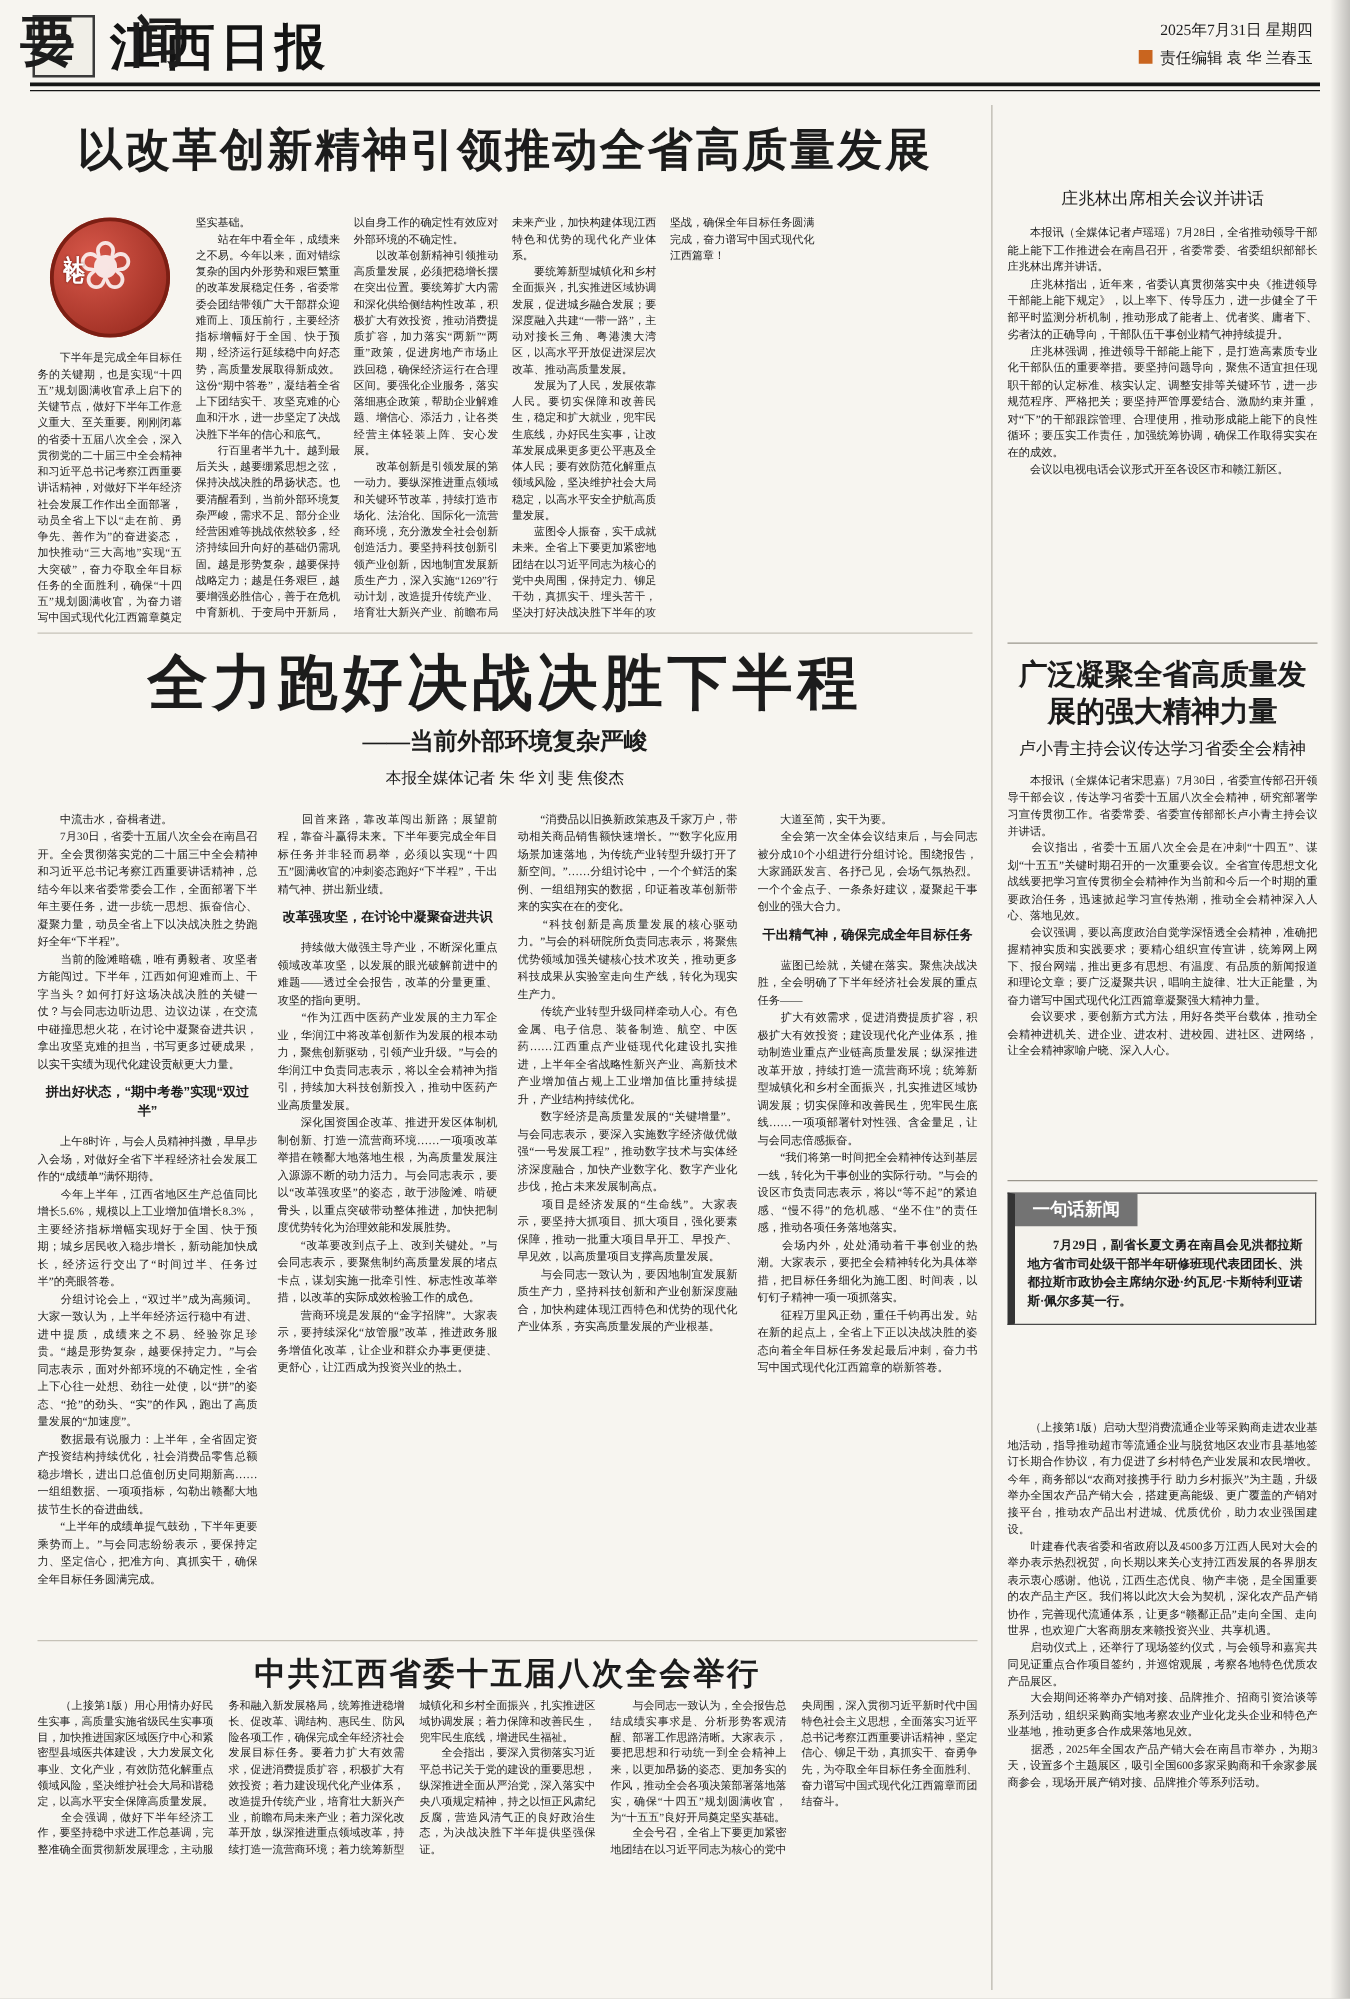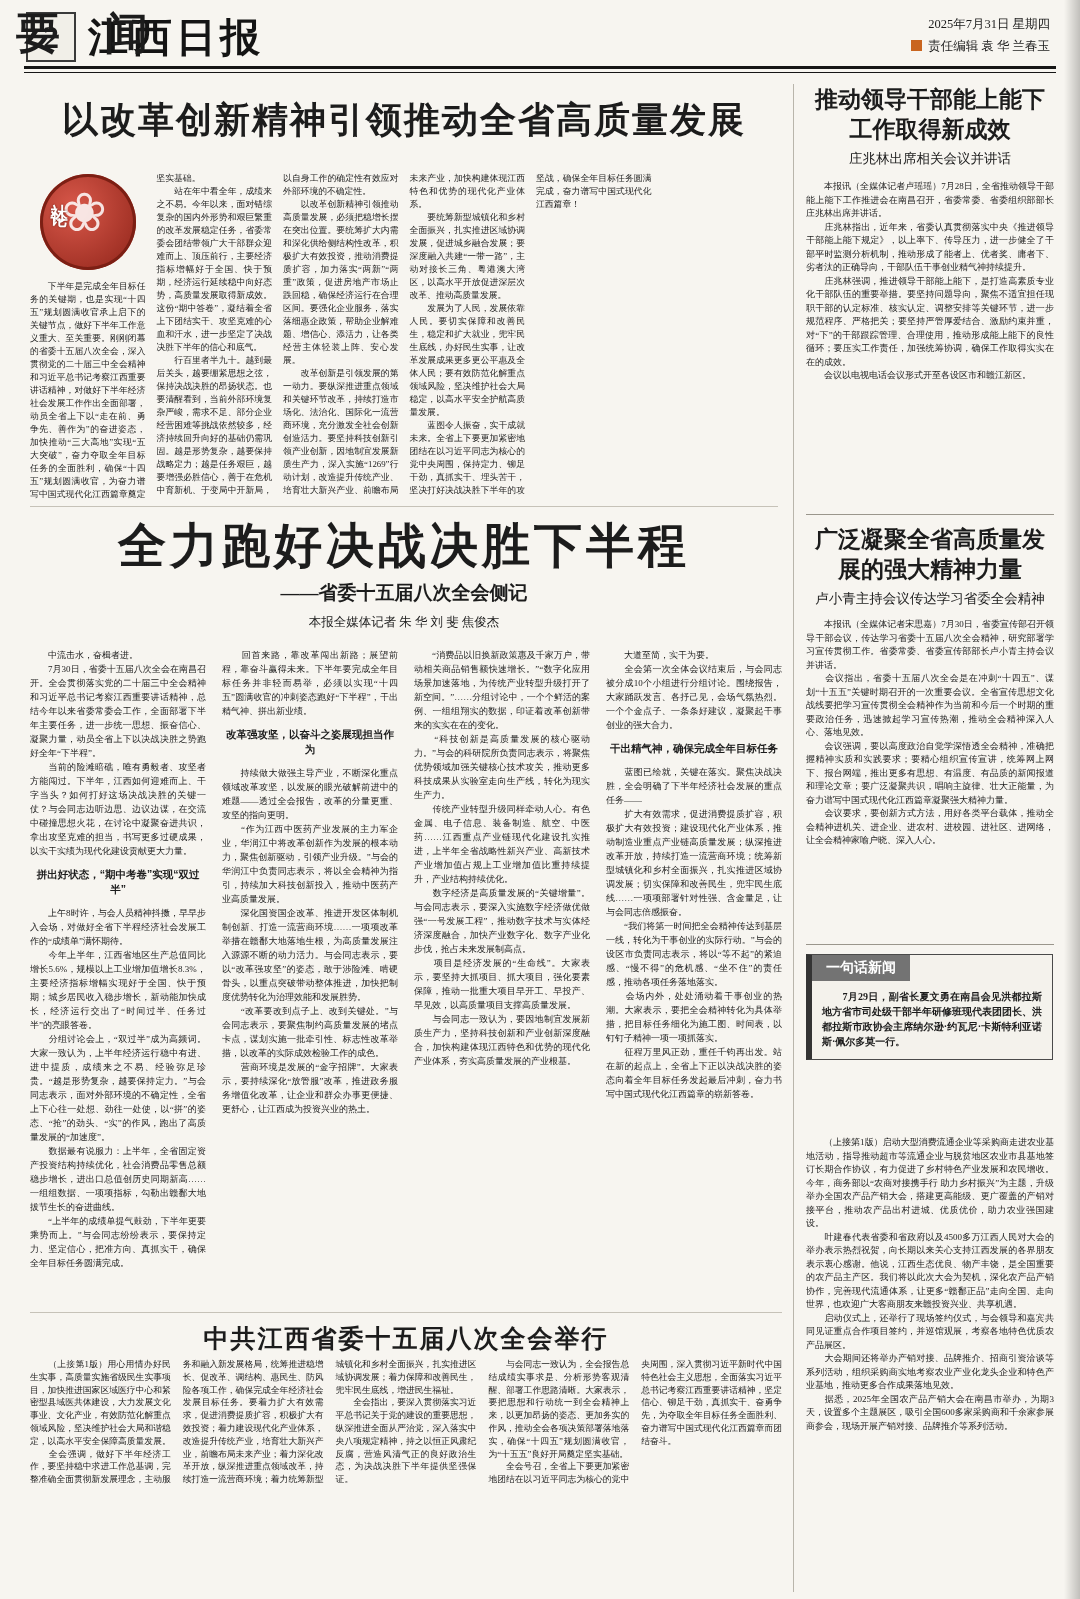--- a/index.html
+++ b/index.html
@@ -95,37 +95,37 @@
 　　行百里者半九十。越到最后关头，越要绷紧思想之弦，保持决战决胜的昂扬状态。也要清醒看到，当前外部环境复杂严峻，需求不足、部分企业经营困难等挑战依然较多，经济持续回升向好的基础仍需巩固。越是形势复杂，越要保持战略定力；越是任务艰巨，越要增强必胜信心，善于在危机中育新机、于变局中开新局，以自身工作的确定性有效应对外部环境的不确定性。
 　　以改革创新精神引领推动高质量发展，必须把稳增长摆在突出位置。要统筹扩大内需和深化供给侧结构性改革，积极扩大有效投资，推动消费提质扩容，加力落实“两新”“两重”政策，促进房地产市场止跌回稳，确保经济运行在合理区间。要强化企业服务，落实落细惠企政策，帮助企业解难题、增信心、添活力，让各类经营主体轻装上阵、安心发展。
 　　改革创新是引领发展的第一动力。要纵深推进重点领域和关键环节改革，持续打造市场化、法治化、国际化一流营商环境，充分激发全社会创新创造活力。要坚持科技创新引领产业创新，因地制宜发展新质生产力，深入实施“1269”行动计划，改造提升传统产业、培育壮大新兴产业、前瞻布局未来产业，加快构建体现江西特色和优势的现代化产业体系。
 　　要统筹新型城镇化和乡村全面振兴，扎实推进区域协调发展，促进城乡融合发展；要深度融入共建“一带一路”，主动对接长三角、粤港澳大湾区，以高水平开放促进深层次改革、推动高质量发展。
 　　发展为了人民，发展依靠人民。要切实保障和改善民生，稳定和扩大就业，兜牢民生底线，办好民生实事，让改革发展成果更多更公平惠及全体人民；要有效防范化解重点领域风险，坚决维护社会大局稳定，以高水平安全护航高质量发展。
 　　蓝图令人振奋，实干成就未来。全省上下要更加紧密地团结在以习近平同志为核心的党中央周围，保持定力、铆足干劲，真抓实干、埋头苦干，坚决打好决战决胜下半年的攻坚战，确保全年目标任务圆满完成，奋力谱写中国式现代化江西篇章！</span>
   </div>
   <div class="ed-sep"></div>
 
   <div class="f-title">全力跑好决战决胜下半程</div>
-  <div class="f-sub">——省委十五届八次全会侧记</div>
+  <div class="f-sub">——当前外部环境复杂严峻</div>
   <div class="f-byline">本报全媒体记者 朱 华 刘 斐 焦俊杰</div>
 
   <div class="fcol fc1">
     <span class="prewrap">　　中流击水，奋楫者进。
 　　7月30日，省委十五届八次全会在南昌召开。全会贯彻落实党的二十届三中全会精神和习近平总书记考察江西重要讲话精神，总结今年以来省委常委会工作，全面部署下半年主要任务，进一步统一思想、振奋信心、凝聚力量，动员全省上下以决战决胜之势跑好全年“下半程”。
 　　当前的险滩暗礁，唯有勇毅者、攻坚者方能闯过。下半年，江西如何迎难而上、干字当头？如何打好这场决战决胜的关键一仗？与会同志边听边思、边议边谋，在交流中碰撞思想火花，在讨论中凝聚奋进共识，拿出攻坚克难的担当，书写更多过硬成果，以实干实绩为现代化建设贡献更大力量。</span>
     <div class="f-subhead">拼出好状态，“期中考卷”实现“双过半”</div>
     <span class="prewrap">　　上午8时许，与会人员精神抖擞，早早步入会场，对做好全省下半程经济社会发展工作的“成绩单”满怀期待。
 　　今年上半年，江西省地区生产总值同比增长5.6%，规模以上工业增加值增长8.3%，主要经济指标增幅实现好于全国、快于预期；城乡居民收入稳步增长，新动能加快成长，经济运行交出了“时间过半、任务过半”的亮眼答卷。
 　　分组讨论会上，“双过半”成为高频词。大家一致认为，上半年经济运行稳中有进、进中提质，成绩来之不易、经验弥足珍贵。“越是形势复杂，越要保持定力。”与会同志表示，面对外部环境的不确定性，全省上下心往一处想、劲往一处使，以“拼”的姿态、“抢”的劲头、“实”的作风，跑出了高质量发展的“加速度”。
 　　数据最有说服力：上半年，全省固定资产投资结构持续优化，社会消费品零售总额稳步增长，进出口总值创历史同期新高……一组组数据、一项项指标，勾勒出赣鄱大地拔节生长的奋进曲线。
 　　“上半年的成绩单提气鼓劲，下半年更要乘势而上。”与会同志纷纷表示，要保持定力、坚定信心，把准方向、真抓实干，确保全年目标任务圆满完成。</span>
   </div>
   <div class="fcol fc2">
     <span class="prewrap">　　回首来路，靠改革闯出新路；展望前程，靠奋斗赢得未来。下半年要完成全年目标任务并非轻而易举，必须以实现“十四五”圆满收官的冲刺姿态跑好“下半程”，干出精气神、拼出新业绩。</span>
-    <div class="f-subhead">改革强攻坚，以奋斗之姿展现担当作为</div>
+    <div class="f-subhead">改革强攻坚，在讨论中凝聚奋进共识</div>
     <span class="prewrap">　　持续做大做强主导产业，不断深化重点领域改革攻坚，以发展的眼光破解前进中的难题——透过全会报告，改革的分量更重、攻坚的指向更明。
 　　“作为江西中医药产业发展的主力军企业，华润江中将改革创新作为发展的根本动力，聚焦创新驱动，引领产业升级。”与会的华润江中负责同志表示，将以全会精神为指引，持续加大科技创新投入，推动中医药产业高质量发展。
 　　深化国资国企改革、推进开发区体制机制创新、打造一流营商环境……一项项改革举措在赣鄱大地落地生根，为高质量发展注入源源不断的动力活力。与会同志表示，要以“改革强攻坚”的姿态，敢于涉险滩、啃硬骨头，以重点突破带动整体推进，加快把制度优势转化为治理效能和发展胜势。
 　　“改革要改到点子上、改到关键处。”与会同志表示，要聚焦制约高质量发展的堵点卡点，谋划实施一批牵引性、标志性改革举措，以改革的实际成效检验工作的成色。
 　　营商环境是发展的“金字招牌”。大家表示，要持续深化“放管服”改革，推进政务服务增值化改革，让企业和群众办事更便捷、更舒心，让江西成为投资兴业的热土。</span>
   </div>
   <div class="fcol fc3">
     <span class="prewrap">　　“消费品以旧换新政策惠及千家万户，带动相关商品销售额快速增长。”“数字化应用场景加速落地，为传统产业转型升级打开了新空间。”……分组讨论中，一个个鲜活的案例、一组组翔实的数据，印证着改革创新带来的实实在在的变化。
 　　“科技创新是高质量发展的核心驱动力。”与会的科研院所负责同志表示，将聚焦优势领域加强关键核心技术攻关，推动更多科技成果从实验室走向生产线，转化为现实生产力。
 　　传统产业转型升级同样牵动人心。有色金属、电子信息、装备制造、航空、中医药……江西重点产业链现代化建设扎实推进，上半年全省战略性新兴产业、高新技术产业增加值占规上工业增加值比重持续提升，产业结构持续优化。
@@ -147,21 +147,20 @@
   <div class="bot-sep"></div>
   <div class="bot-title">中共江西省委十五届八次全会举行</div>
   <div class="bot-body prewrap">　　（上接第1版）用心用情办好民生实事，高质量实施省级民生实事项目，加快推进国家区域医疗中心和紧密型县域医共体建设，大力发展文化事业、文化产业，有效防范化解重点领域风险，坚决维护社会大局和谐稳定，以高水平安全保障高质量发展。
 　　全会强调，做好下半年经济工作，要坚持稳中求进工作总基调，完整准确全面贯彻新发展理念，主动服务和融入新发展格局，统筹推进稳增长、促改革、调结构、惠民生、防风险各项工作，确保完成全年经济社会发展目标任务。要着力扩大有效需求，促进消费提质扩容，积极扩大有效投资；着力建设现代化产业体系，改造提升传统产业，培育壮大新兴产业，前瞻布局未来产业；着力深化改革开放，纵深推进重点领域改革，持续打造一流营商环境；着力统筹新型城镇化和乡村全面振兴，扎实推进区域协调发展；着力保障和改善民生，兜牢民生底线，增进民生福祉。
 　　全会指出，要深入贯彻落实习近平总书记关于党的建设的重要思想，纵深推进全面从严治党，深入落实中央八项规定精神，持之以恒正风肃纪反腐，营造风清气正的良好政治生态，为决战决胜下半年提供坚强保证。
 　　与会同志一致认为，全会报告总结成绩实事求是、分析形势客观清醒、部署工作思路清晰。大家表示，要把思想和行动统一到全会精神上来，以更加昂扬的姿态、更加务实的作风，推动全会各项决策部署落地落实，确保“十四五”规划圆满收官，为“十五五”良好开局奠定坚实基础。
 　　全会号召，全省上下要更加紧密地团结在以习近平同志为核心的党中央周围，深入贯彻习近平新时代中国特色社会主义思想，全面落实习近平总书记考察江西重要讲话精神，坚定信心、铆足干劲，真抓实干、奋勇争先，为夺取全年目标任务全面胜利、奋力谱写中国式现代化江西篇章而团结奋斗。</div>
 
   <div class="vrule"></div>
 
-  <div class="rcol ra-title">推动领导干部能上能下工作取得新成效</div>
   <div class="rcol ra-kicker">庄兆林出席相关会议并讲话</div>
   <div class="rcol ra-body prewrap">　　本报讯（全媒体记者卢瑶瑶）7月28日，全省推动领导干部能上能下工作推进会在南昌召开，省委常委、省委组织部部长庄兆林出席并讲话。
 　　庄兆林指出，近年来，省委认真贯彻落实中央《推进领导干部能上能下规定》，以上率下、传导压力，进一步健全了干部平时监测分析机制，推动形成了能者上、优者奖、庸者下、劣者汰的正确导向，干部队伍干事创业精气神持续提升。
 　　庄兆林强调，推进领导干部能上能下，是打造高素质专业化干部队伍的重要举措。要坚持问题导向，聚焦不适宜担任现职干部的认定标准、核实认定、调整安排等关键环节，进一步规范程序、严格把关；要坚持严管厚爱结合、激励约束并重，对“下”的干部跟踪管理、合理使用，推动形成能上能下的良性循环；要压实工作责任，加强统筹协调，确保工作取得实实在在的成效。
 　　会议以电视电话会议形式开至各设区市和赣江新区。</div>
 
   <div class="rcol r-sep1"></div>
 
   <div class="rcol rb-title">广泛凝聚全省高质量发展的强大精神力量</div>
   <div class="rcol rb-kicker">卢小青主持会议传达学习省委全会精神</div>

